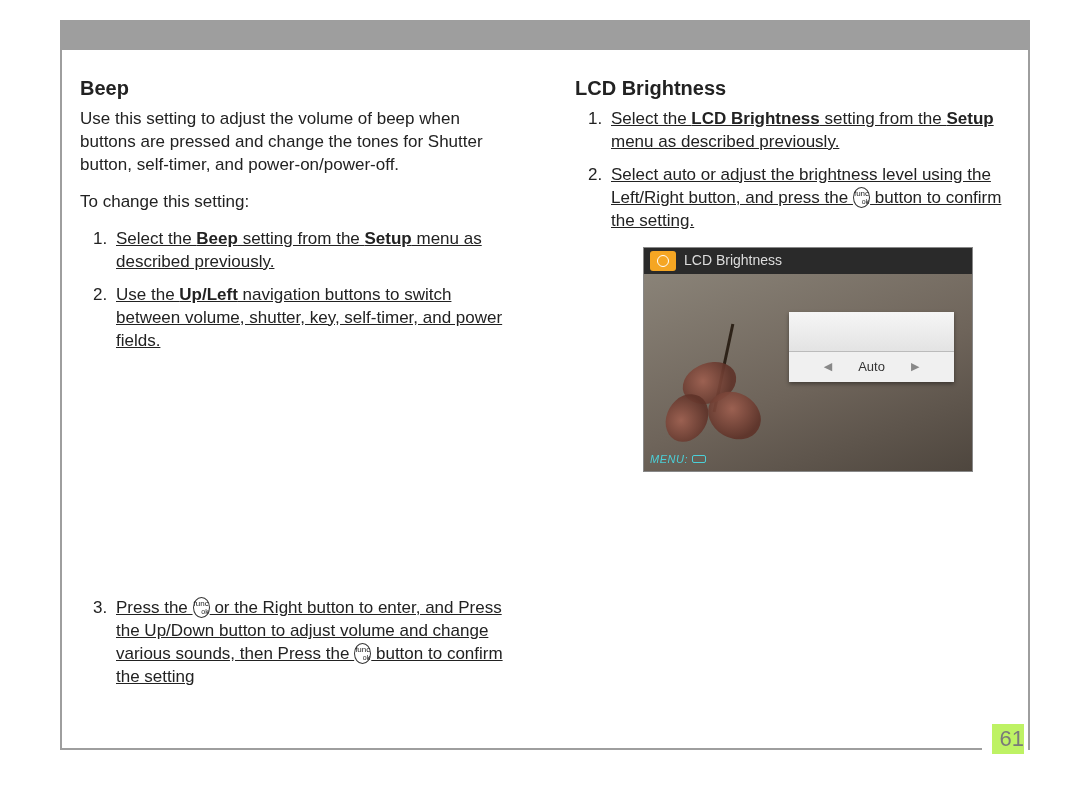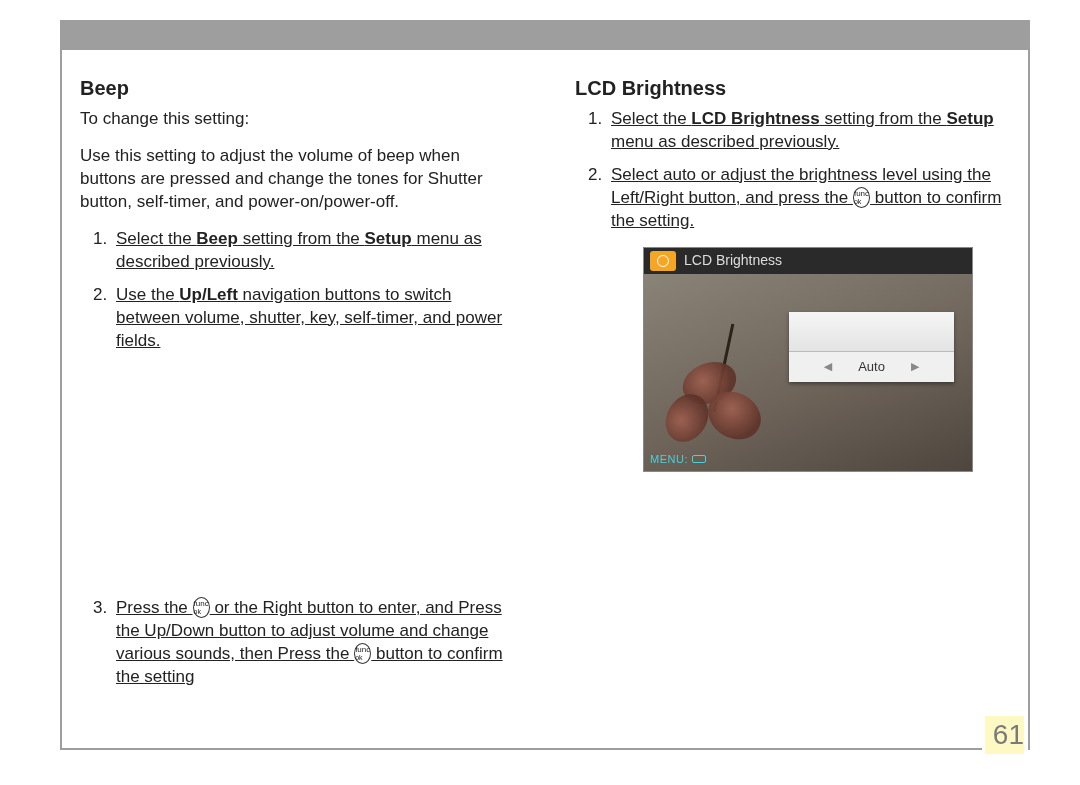--- a/index.html
+++ b/index.html
@@ -75,21 +75,21 @@
   .cont-list li.real { list-style: decimal; }
   b { font-weight: bold; }
   .func-btn {
     display: inline-block;
     vertical-align: middle;
     border: 1.5px solid #333;
     border-radius: 50%;
     font-size: 8px;
     line-height: 8px;
     padding: 2px 0;
-    text-align: left;
+    text-align: right;
     font-weight: normal;
     position: relative;
     top: -1px;
   }
   .func-btn .ok { display:block; font-size:7px; line-height:7px; }
   .screenshot {
     width: 330px;
     height: 225px;
     margin: 8px 0 0 68px;
     border: 1px solid #888;
@@ -172,49 +172,50 @@
   .ss-footer{
     position:absolute;
     left:6px; bottom:4px;
     color:#4bd0d8;
     font-size:11px;
     font-family: Arial, sans-serif;
     letter-spacing:0.5px;
     display:flex;
     align-items:center;
     gap:4px;
+    font-style:italic;
   }
   .ss-footer-icon{
     width:14px;height:8px;border:1px solid #4bd0d8;border-radius:2px;
   }
   .page-number {
     position: absolute;
     right: 6px;
     bottom: -4px;
-    font-size: 28px;
+    font-size: 22px;
     color: #7a7a7a;
-    background:#fef9c3;
+    background:#bef264;
     padding-left:8px;
   }
 </style>
 </head>
 <body>
 
 <div class="page-frame">
   <div class="top-bar"></div>
   <div class="side-rule left"></div>
   <div class="side-rule right"></div>
   <div class="bottom-rule"></div>
 
   <div class="content">
 
     <div class="col">
       <h2>Beep</h2>
+      <p>Use this setting to adjust the volume of beep when buttons are pressed and change the tones for Shutter button, self-timer, and power-on/power-off.</p>
       <p>To change this setting:</p>
-      <p>Use this setting to adjust the volume of beep when buttons are pressed and change the tones for Shutter button, self-timer, and power-on/power-off.</p>
       <ol>
         <li>
           <span>Select the </span><b>Beep</b><span> setting from the </span><b>Setup</b><span> menu as described previously.</span>
         </li>
         <li>
           <span>Use the </span><b>Up/Left</b><span> navigation buttons to switch between volume, shutter, key, self-timer, and power fields.</span>
         </li>
       </ol>
 
       <ol class="cont-list" start="3">

